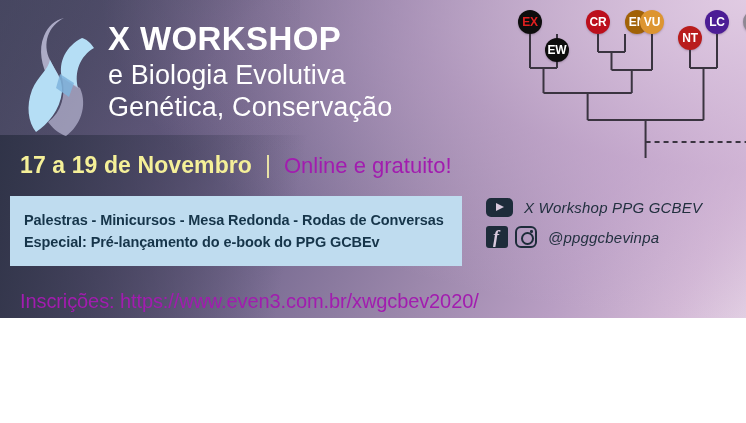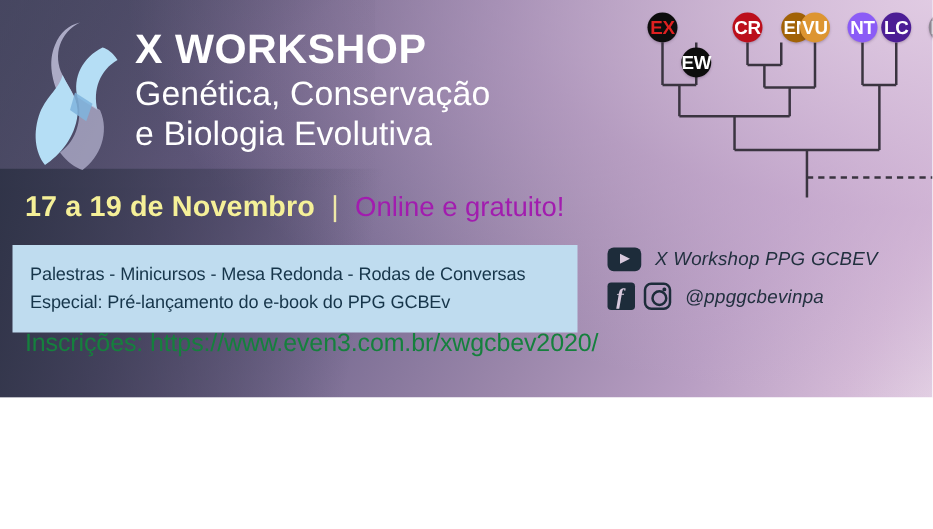--- a/index.html
+++ b/index.html
@@ -61,28 +61,28 @@
   .date-online{font-size:22px;color:#a21caf;font-weight:normal;}
 
   
   .blue-box{
     position:absolute;left:10px;top:196px;width:452px;height:70px;
     background:#bfdcef;
     display:flex;flex-direction:column;justify-content:center;
     padding-left:14px;box-sizing:border-box;
   }
   .blue-line{
-    font-size:14.5px;font-weight:normal;color:#16354a;line-height:1.55;
+    font-size:14.5px;font-weight:bold;color:#16354a;line-height:1.55;
     letter-spacing:-0.1px;white-space:nowrap;
   }
 
   
   .insc{
-    position:absolute;left:20px;top:264px;
-    font-size:20px;color:#15803d;font-weight:normal;letter-spacing:-0.1px;
+    position:absolute;left:20px;top:290px;
+    font-size:20px;color:#a21caf;font-weight:normal;letter-spacing:-0.1px;
   }
 
   
   .social{position:absolute;left:486px;top:198px;}
   .social-row{display:flex;align-items:center;margin-bottom:9px;font-style:italic;}
   .social-row .icons{display:flex;align-items:center;gap:7px;}
   .social-txt{font-size:15px;color:#22303f;margin-left:11px;letter-spacing:0.2px;}
   .yt-ico{width:27px;height:19px;background:#1d2c3a;border-radius:5px;position:relative;}
   .yt-ico::after{content:"";position:absolute;left:10px;top:5px;
     border-left:8px solid #d8c9dd;border-top:4.5px solid transparent;border-bottom:4.5px solid transparent;}
@@ -94,21 +94,21 @@
   .ig-ico .ring{position:absolute;left:4px;top:4px;width:9px;height:9px;
     border:2.4px solid #1d2c3a;border-radius:50%;}
   .ig-ico .dot{position:absolute;right:2.4px;top:2.2px;width:2.6px;height:2.6px;
     background:#1d2c3a;border-radius:50%;}
 
   
   .tree{position:absolute;left:500px;top:8px;width:246px;height:152px;}
   .node{
     position:absolute;width:24px;height:24px;border-radius:50%;
     display:flex;align-items:center;justify-content:center;
-    font-size:15px;font-weight:bold;letter-spacing:-0.2px;
+    font-size:12px;font-weight:bold;letter-spacing:-0.2px;
     box-shadow:0 1px 2px rgba(60,40,70,0.28);
   }
 
   
   .footer{position:absolute;left:0;top:318px;width:746px;height:105px;background:#ffffff;}
 </style>
 </head>
 <body>
 
 <div id="poster">
@@ -122,22 +122,22 @@
     <path d="M42 4 C 32 10, 27 22, 30 34 L 45 43 C 43 30, 47 16, 58 9 C 52 4, 47 3, 42 4 Z" fill="#b9b8d4" opacity="0.0"></path>
     <path d="M60 24 C 44 32, 36 48, 40 64 L 56 74 C 52 58, 58 42, 72 34 C 68 28, 64 25, 60 24 Z" fill="#b5def5"></path>
     <path d="M40 64 C 44 80, 40 98, 26 108 C 32 116, 38 120, 44 122 C 58 112, 66 92, 58 74 Z" fill="#b9b8d4" opacity="0.70"></path>
     <path d="M39 72 C 42 84, 38 100, 22 110 C 14 100, 10 84, 14 68 L 30 60 Z" fill="#b5def5" opacity="0.0"></path>
     <path d="M28 46 C 34 58, 41 66, 40 78 C 38 96, 26 110, 14 118 C 6 108, 4 92, 10 76 C 16 62, 26 56, 28 46 Z" fill="#b5def5"></path>
     <path d="M38 60 L 52 69 L 47 83 L 34 74 Z" fill="#7fb4dd" opacity="0.85"></path>
   </svg>
 
   <div class="title-block">
     <div class="t-main">X WORKSHOP</div>
+    <div class="t-sub">e Biologia Evolutiva</div>
     <div class="t-sub">Genética, Conservação</div>
-    <div class="t-sub">e Biologia Evolutiva</div>
   </div>
 
   <div class="date-row">
     <span class="date-txt">17 a 19 de Novembro</span>
     <span class="date-sep">|</span>
     <span class="date-online">Online e gratuito!</span>
   </div>
 
   <div class="blue-box">
     <div class="blue-line">Palestras - Minicursos - Mesa Redonda - Rodas de Conversas</div>
@@ -188,21 +188,21 @@
         <line x1="145.5625" y1="112" x2="145.5625" y2="150" stroke="#3a3440" stroke-width="2"></line>
         <line x1="255" y1="26" x2="255" y2="134" stroke="#3a3440" stroke-width="2" stroke-dasharray="5,4"></line>
         <line x1="145.5625" y1="134" x2="255" y2="134" stroke="#3a3440" stroke-width="2" stroke-dasharray="5,4"></line>
       </svg>
     <div id="tree-nodes">
         <div class="node" style="left: 18px; top: 2px; background: rgb(13, 13, 13); color: rgb(224, 32, 32);">EX</div>
         <div class="node" style="left: 45px; top: 2px; background: rgb(13, 13, 13); color: rgb(255, 255, 255); margin-top: 28px;">EW</div>
         <div class="node" style="left: 86px; top: 2px; background: rgb(188, 15, 28); color: rgb(255, 255, 255);">CR</div>
         <div class="node" style="left: 113px; top: 2px; background: #a16207; color: rgb(255, 255, 255); margin-left: 12px;">EN</div>
         <div class="node" style="left: 140px; top: 2px; background: rgb(221, 149, 49); color: rgb(255, 255, 255);">VU</div>
-        <div class="node" style="left: 178px; top: 2px; background: #8b5cf6; color: rgb(255, 255, 255);">NT</div>
+        <div class="node" style="left: 178px; top: 18px; background: #b91c1c; color: rgb(255, 255, 255);">NT</div>
         <div class="node" style="left: 205px; top: 2px; background: #4c1d95; color: rgb(255, 255, 255);">LC</div>
         <div class="node" style="left: 243px; top: 2px; background: rgb(142, 135, 147); color: rgb(255, 255, 255);">DD</div>
       </div>
   </div>
 
   <div class="footer">
 
     
     
     

